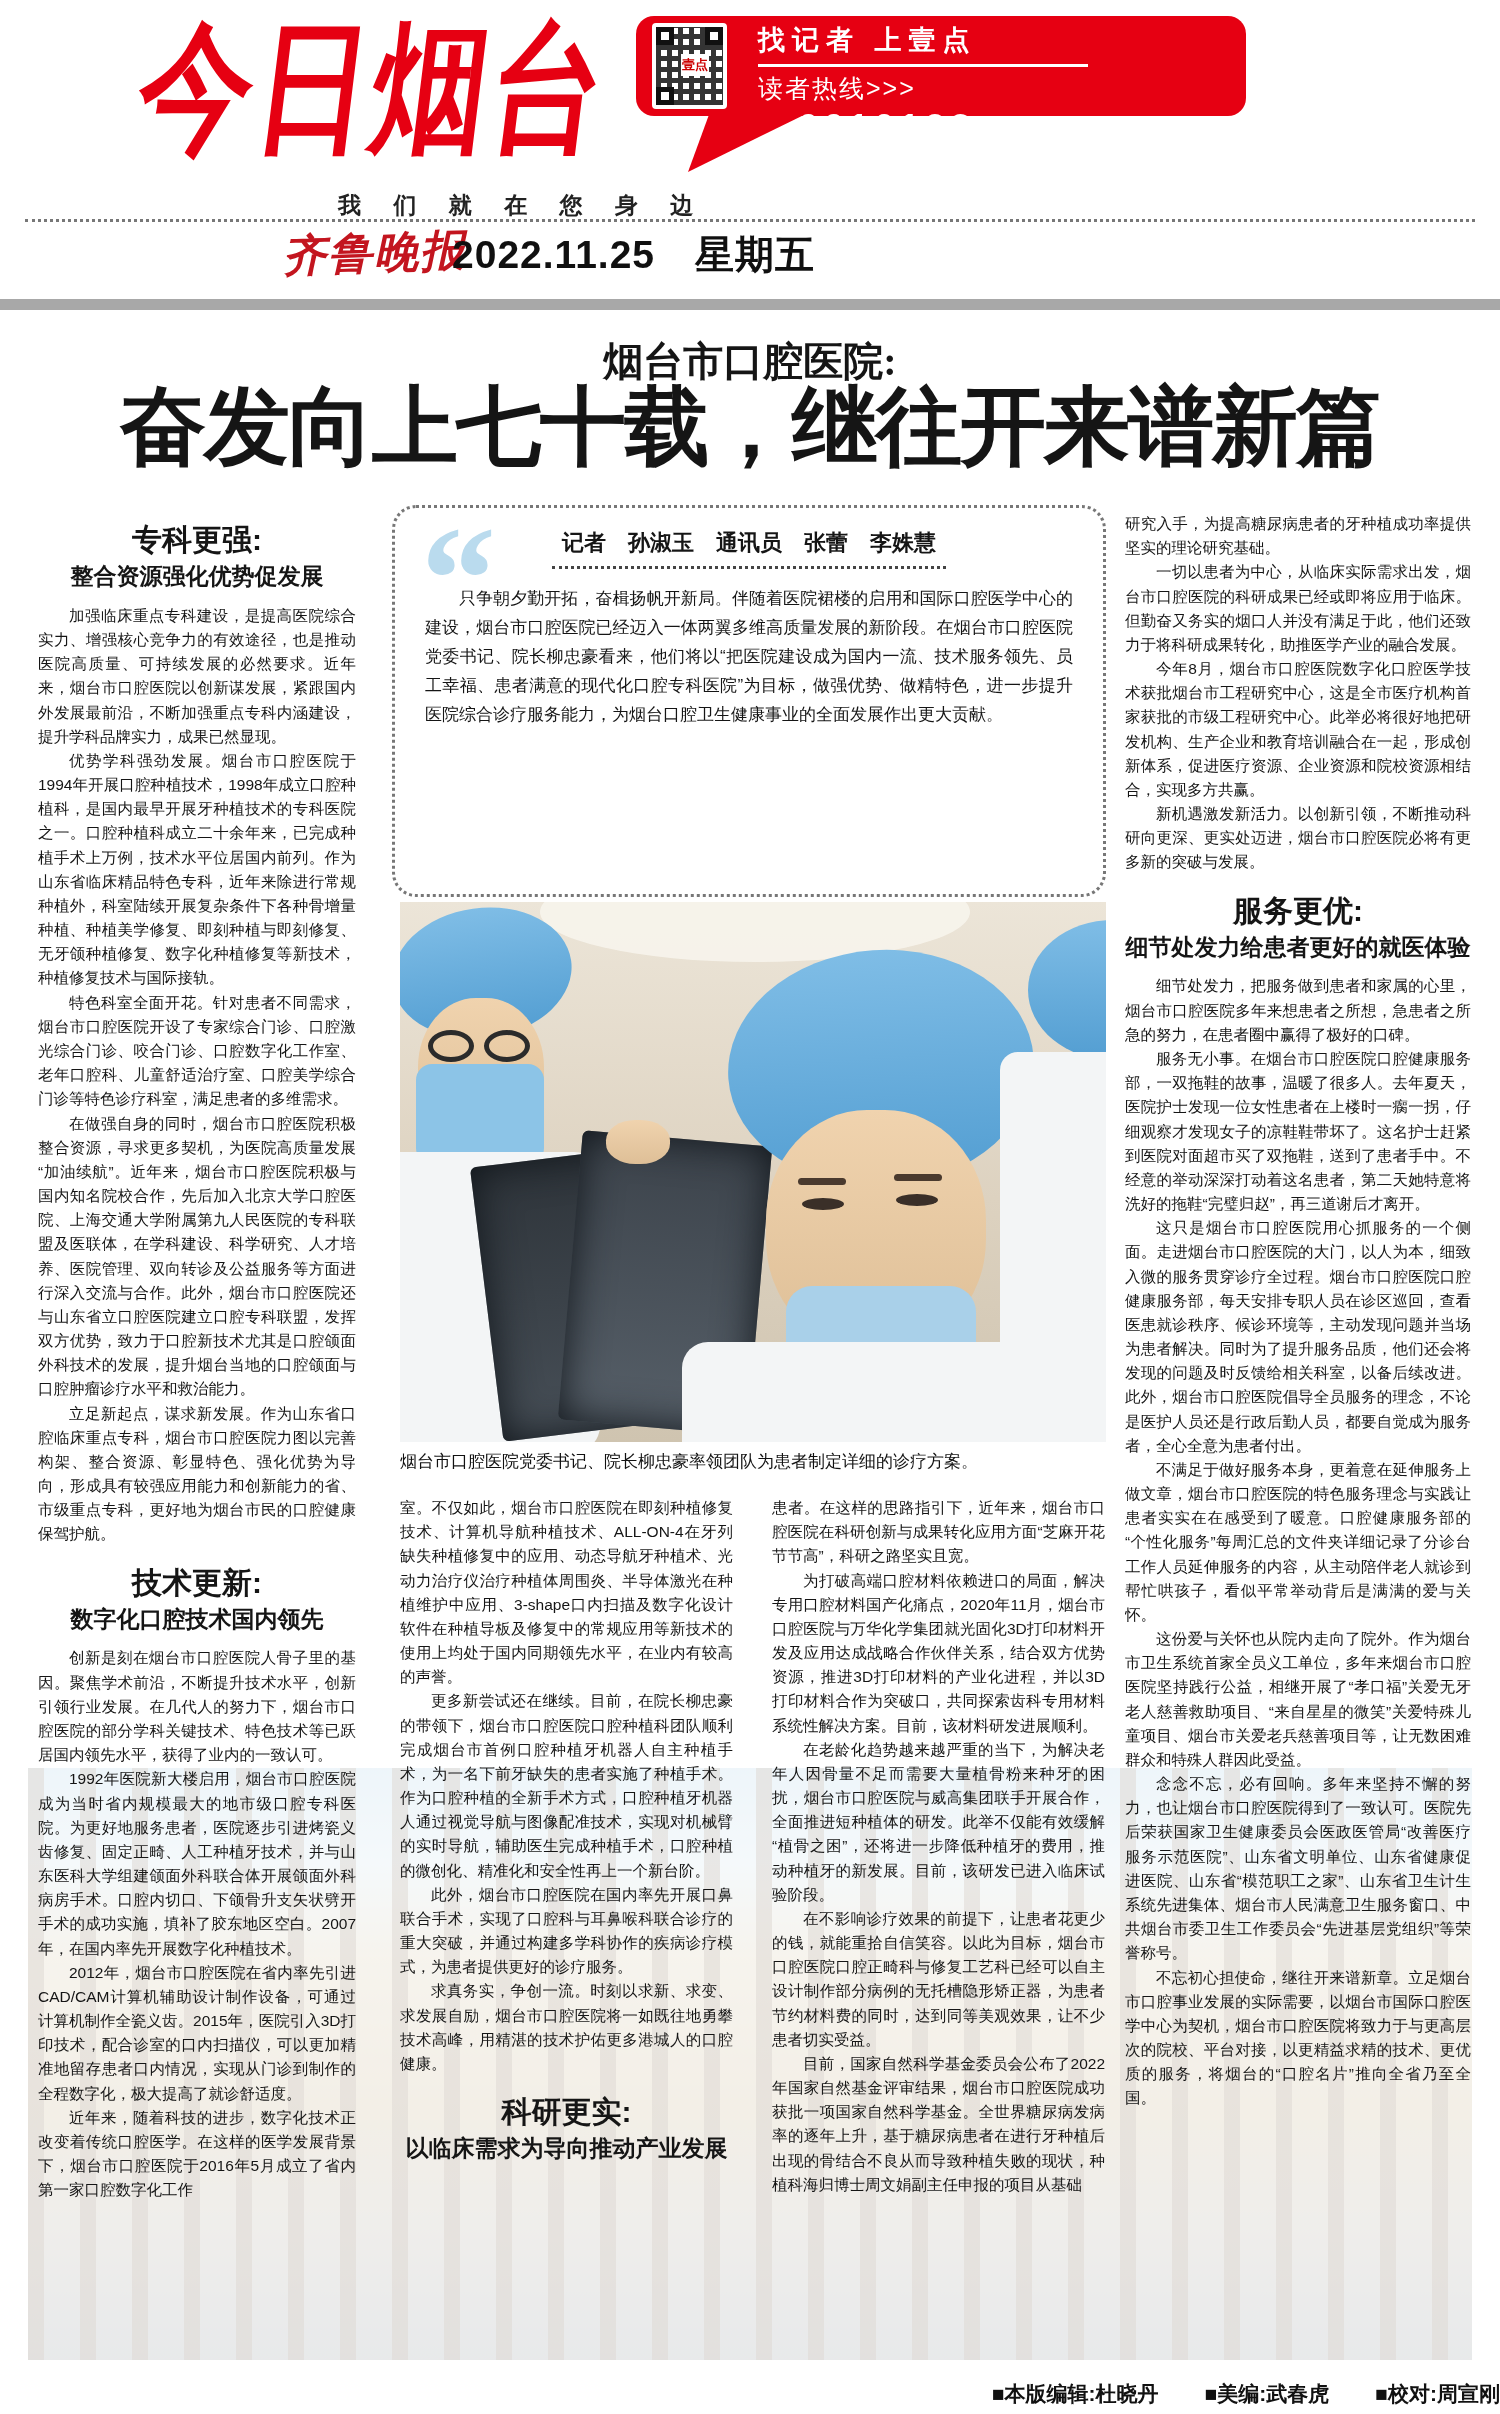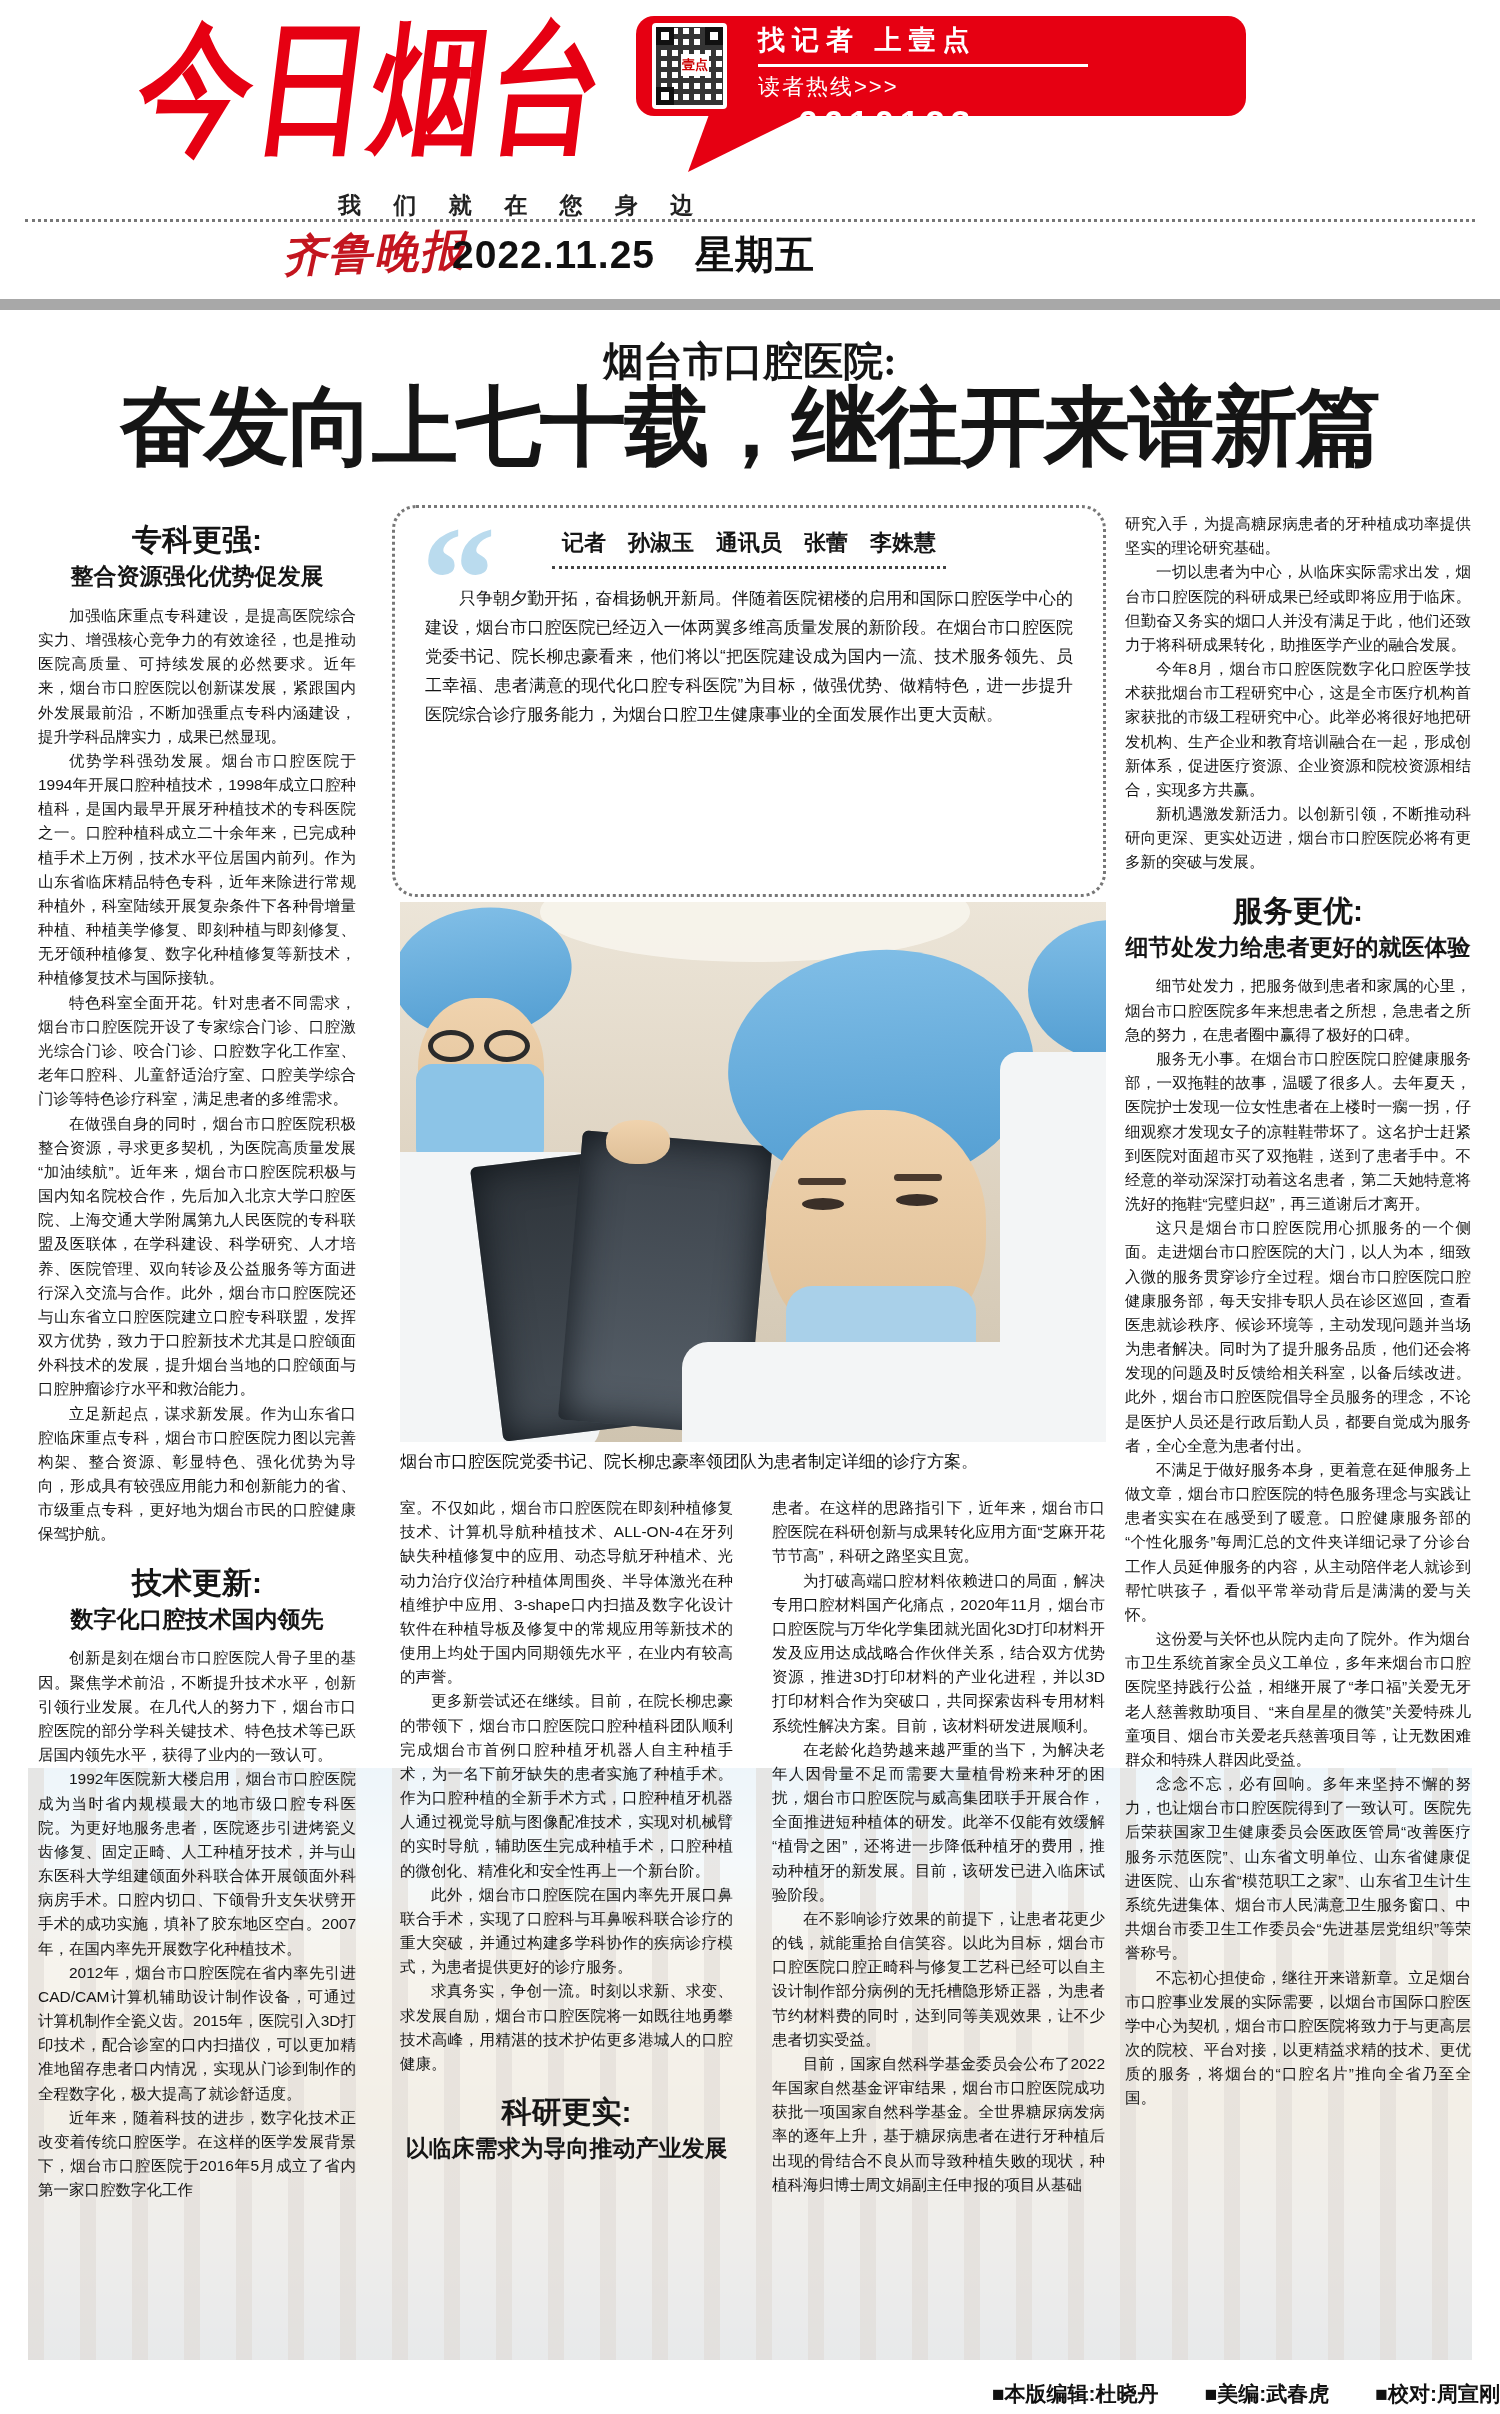--- a/index.html
+++ b/index.html
@@ -18,21 +18,21 @@
            background-image:repeating-linear-gradient(0deg,#111 0 5px,transparent 5px 11px),
                             repeating-linear-gradient(90deg,#111 0 5px,transparent 5px 11px);
            opacity:.85;}
   .qr .fsq{position:absolute;width:18px;height:18px;border:5px solid #111;background:#fff;box-sizing:border-box;}
   .qr .f1{left:4px;top:4px}.qr .f2{right:4px;top:4px}.qr .f3{left:4px;bottom:4px}
   .qr .chip{position:absolute;left:29px;top:31px;width:28px;height:22px;background:#fff;
             color:#c00;font-size:13px;font-weight:700;text-align:center;line-height:22px;}
   .hot-text{position:absolute;left:122px;top:6px;color:#fff;width:474px;}
   .hot-line1{font-size:27px;font-weight:700;letter-spacing:7px;}
   .hot-div{width:330px;height:3px;background:#fff;margin:6px 0 5px;}
-  .hot-line2{font-size:22px;letter-spacing:2px;}
+  .hot-line2{font-size:25px;letter-spacing:2px;}
   .hot-phone{font-size:35px;font-weight:700;letter-spacing:6px;margin-top:1px;margin-left:40px;}
   .tail{position:absolute;left:688px;top:112px;width:122px;height:60px;background:#e60012;
         clip-path:polygon(0 100%,18% 0,100% 0);z-index:2;}
   .slogan{position:absolute;left:338px;top:190px;font-size:23px;letter-spacing:13px;
           font-weight:600;color:#222;}
   .dotrule{position:absolute;left:25px;right:25px;top:219px;border-top:3px dotted #777;}
   .brand{position:absolute;left:282px;top:224px;font-size:44px;color:#c3151f;font-weight:700;
          font-style:italic;font-family:"Liberation Serif",serif;transform:rotate(-2deg);letter-spacing:2px;}
   .issue{position:absolute;left:452px;top:228px;font-size:39px;font-weight:700;color:#101010;letter-spacing:1px;}
   .band{position:absolute;left:0;top:299px;width:1500px;height:11px;background:#a8a8a8;}

